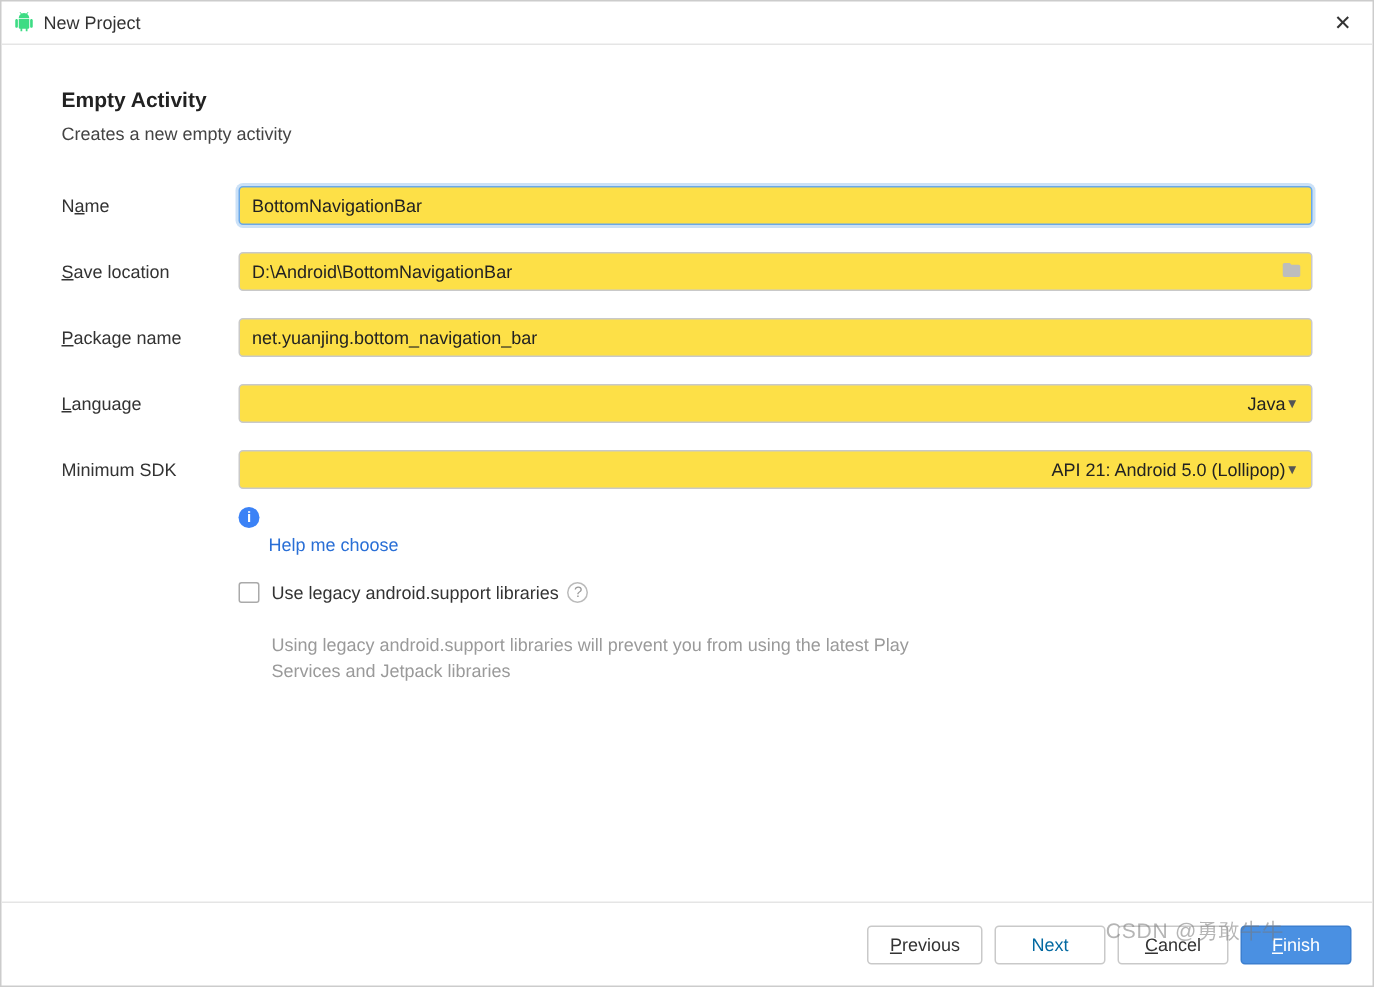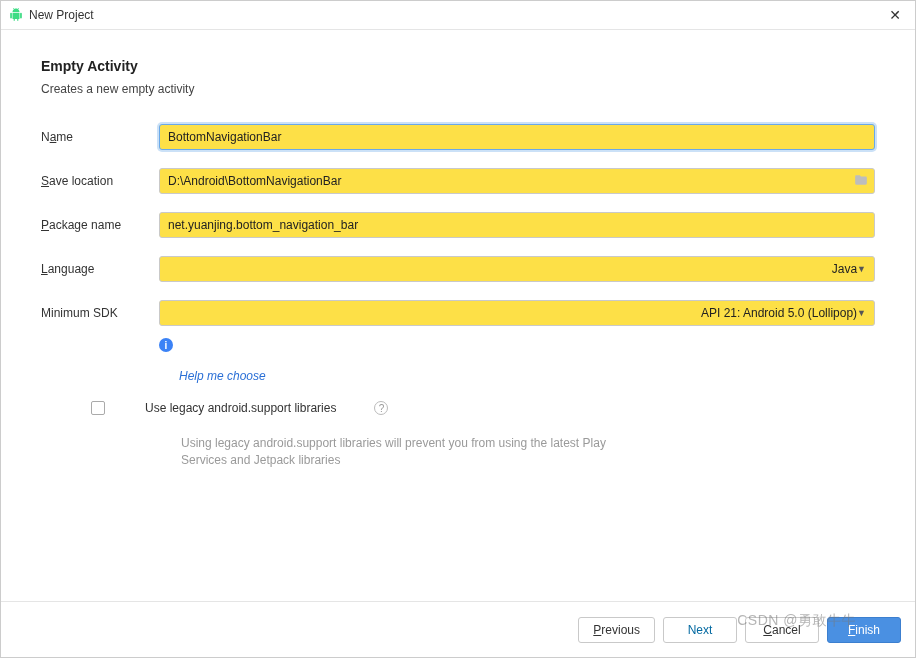--- a/index.html
+++ b/index.html
@@ -21,22 +21,22 @@
     padding:0 8px; font-size:12px; background:#fde047; color:#222;
   }
   input.textfield.focused { border:1px solid #6aa8e8; box-shadow:0 0 0 2px rgba(106,168,232,0.35); outline:none; }
   .selectfield { display:flex; align-items:center; justify-content:flex-end; }
   .selectfield .arrow { font-size:9px; color:#555; }
   .folder-icon { position:absolute; right:6px; top:5px; color:#bbb; }
   .info-block { margin-left:118px; margin-top:-6px; margin-bottom:18px; font-size:12px; }
   .info-line { display:flex; align-items:center; color:#444; }
   .info-ic { width:14px; height:14px; border-radius:50%; background:#3b82f6; color:#fff; font-size:10px; font-weight:bold; display:flex; align-items:center; justify-content:center; margin-right:6px; }
   .info-line b { font-weight:bold; }
-  .help-link { color:#2a6fd6; margin-top:17px; margin-left:20px; cursor:pointer; font-size:12px;font-style:italic; }
-  .chk-row { margin-left:50px; display:flex; align-items:center; font-size:12px; color:#333; margin-top:12px;gap:32px; }
+  .help-link { color:#2a6fd6; margin-top:4px; margin-left:20px; cursor:pointer; font-size:12px; }
+  .chk-row { margin-left:118px; display:flex; align-items:center; font-size:12px; color:#333; margin-top:12px; }
   .chk { width:14px; height:14px; border:1px solid #aaa; border-radius:2px; margin-right:8px; background:#fff; }
   .q-icon { margin-left:6px; width:14px; height:14px; border:1px solid #bbb; border-radius:50%; color:#999; font-size:10px; display:flex; align-items:center; justify-content:center; }
   .legacy-desc { margin-left:140px; font-size:12px; color:#9a9a9a; margin-top:20px; max-width:460px; line-height:1.4; }
   .footer { height:56px; border-top:1px solid #e5e5e5; display:flex; align-items:center; justify-content:flex-end; padding:0 14px; gap:8px; position:relative; }
   .btn { height:26px; min-width:74px; padding:0 14px; font-size:12px; border:1px solid #c9c9c9; background:#fff; border-radius:3px; color:#333; display:flex; align-items:center; justify-content:center; }
   .btn .ul { text-decoration:underline; }
   .btn.disabled { color:#0369a1; }
   .btn.primary { background:#4a90e2; border-color:#3c7fcf; color:#fff; font-weight:500; }
   .watermark { position:absolute; right:60px; bottom:28px; font-size:14px; color:rgba(120,120,120,0.55); pointer-events:none; letter-spacing:0.5px; }
 </style>

